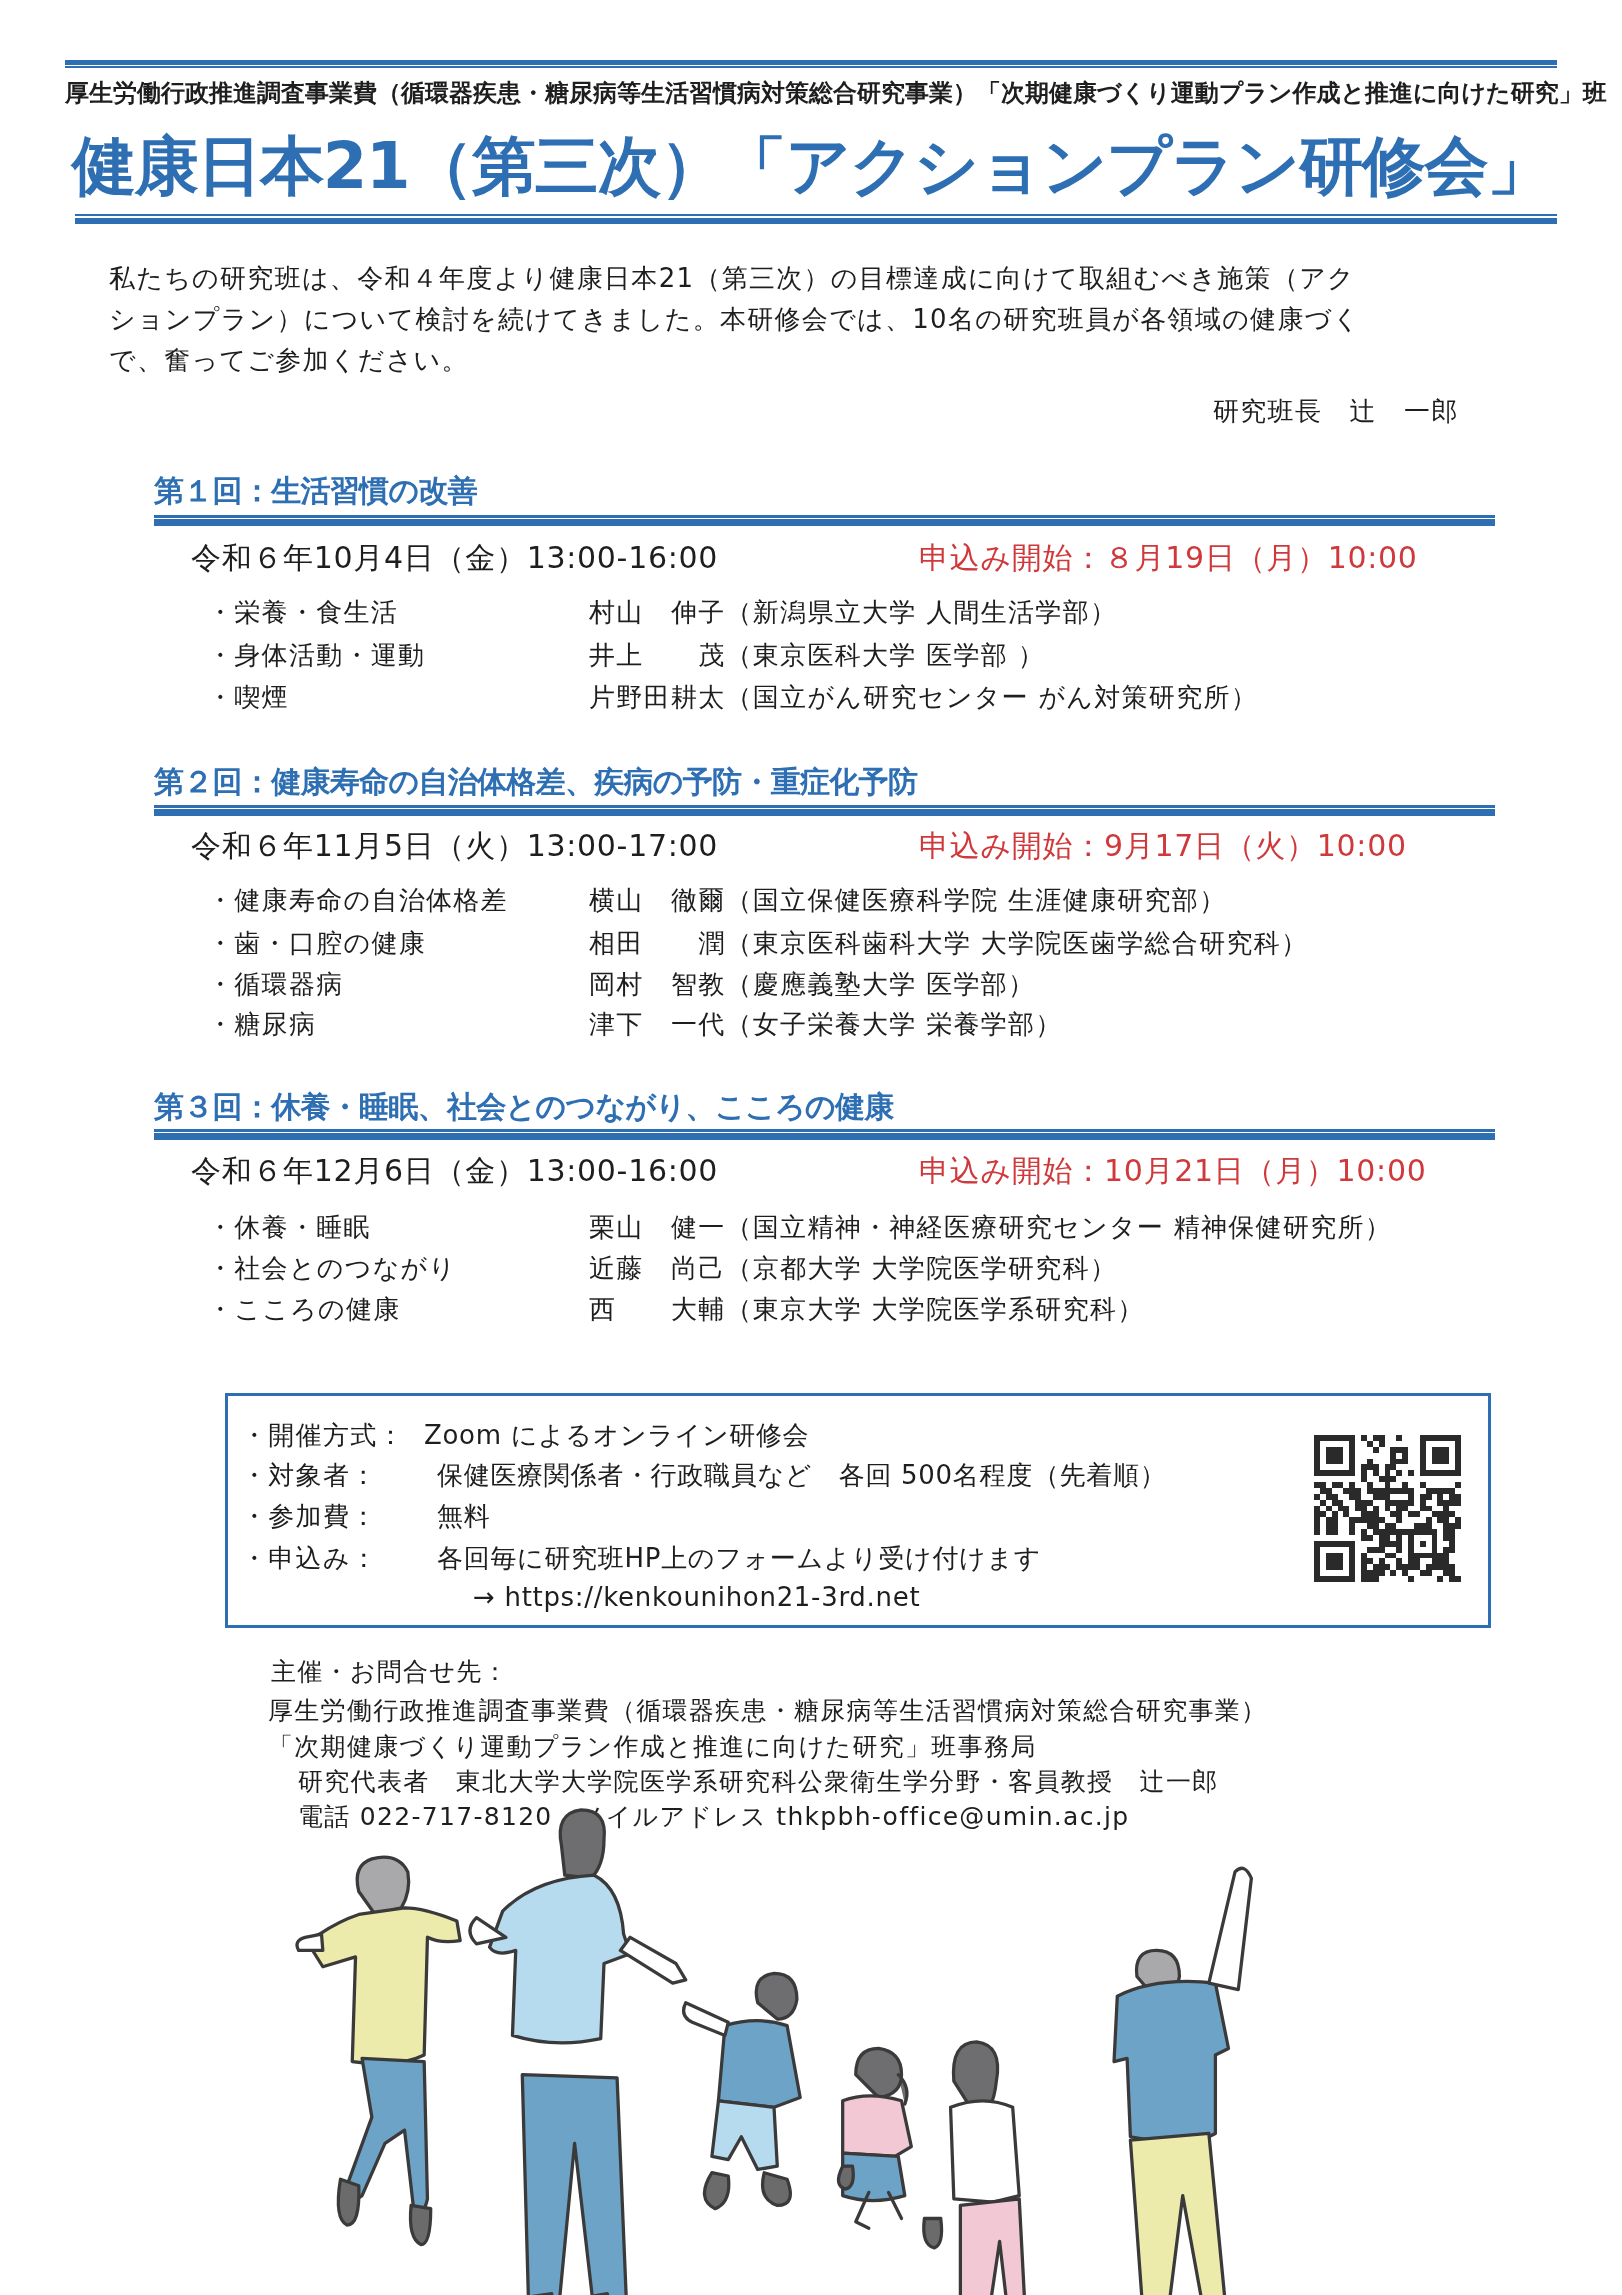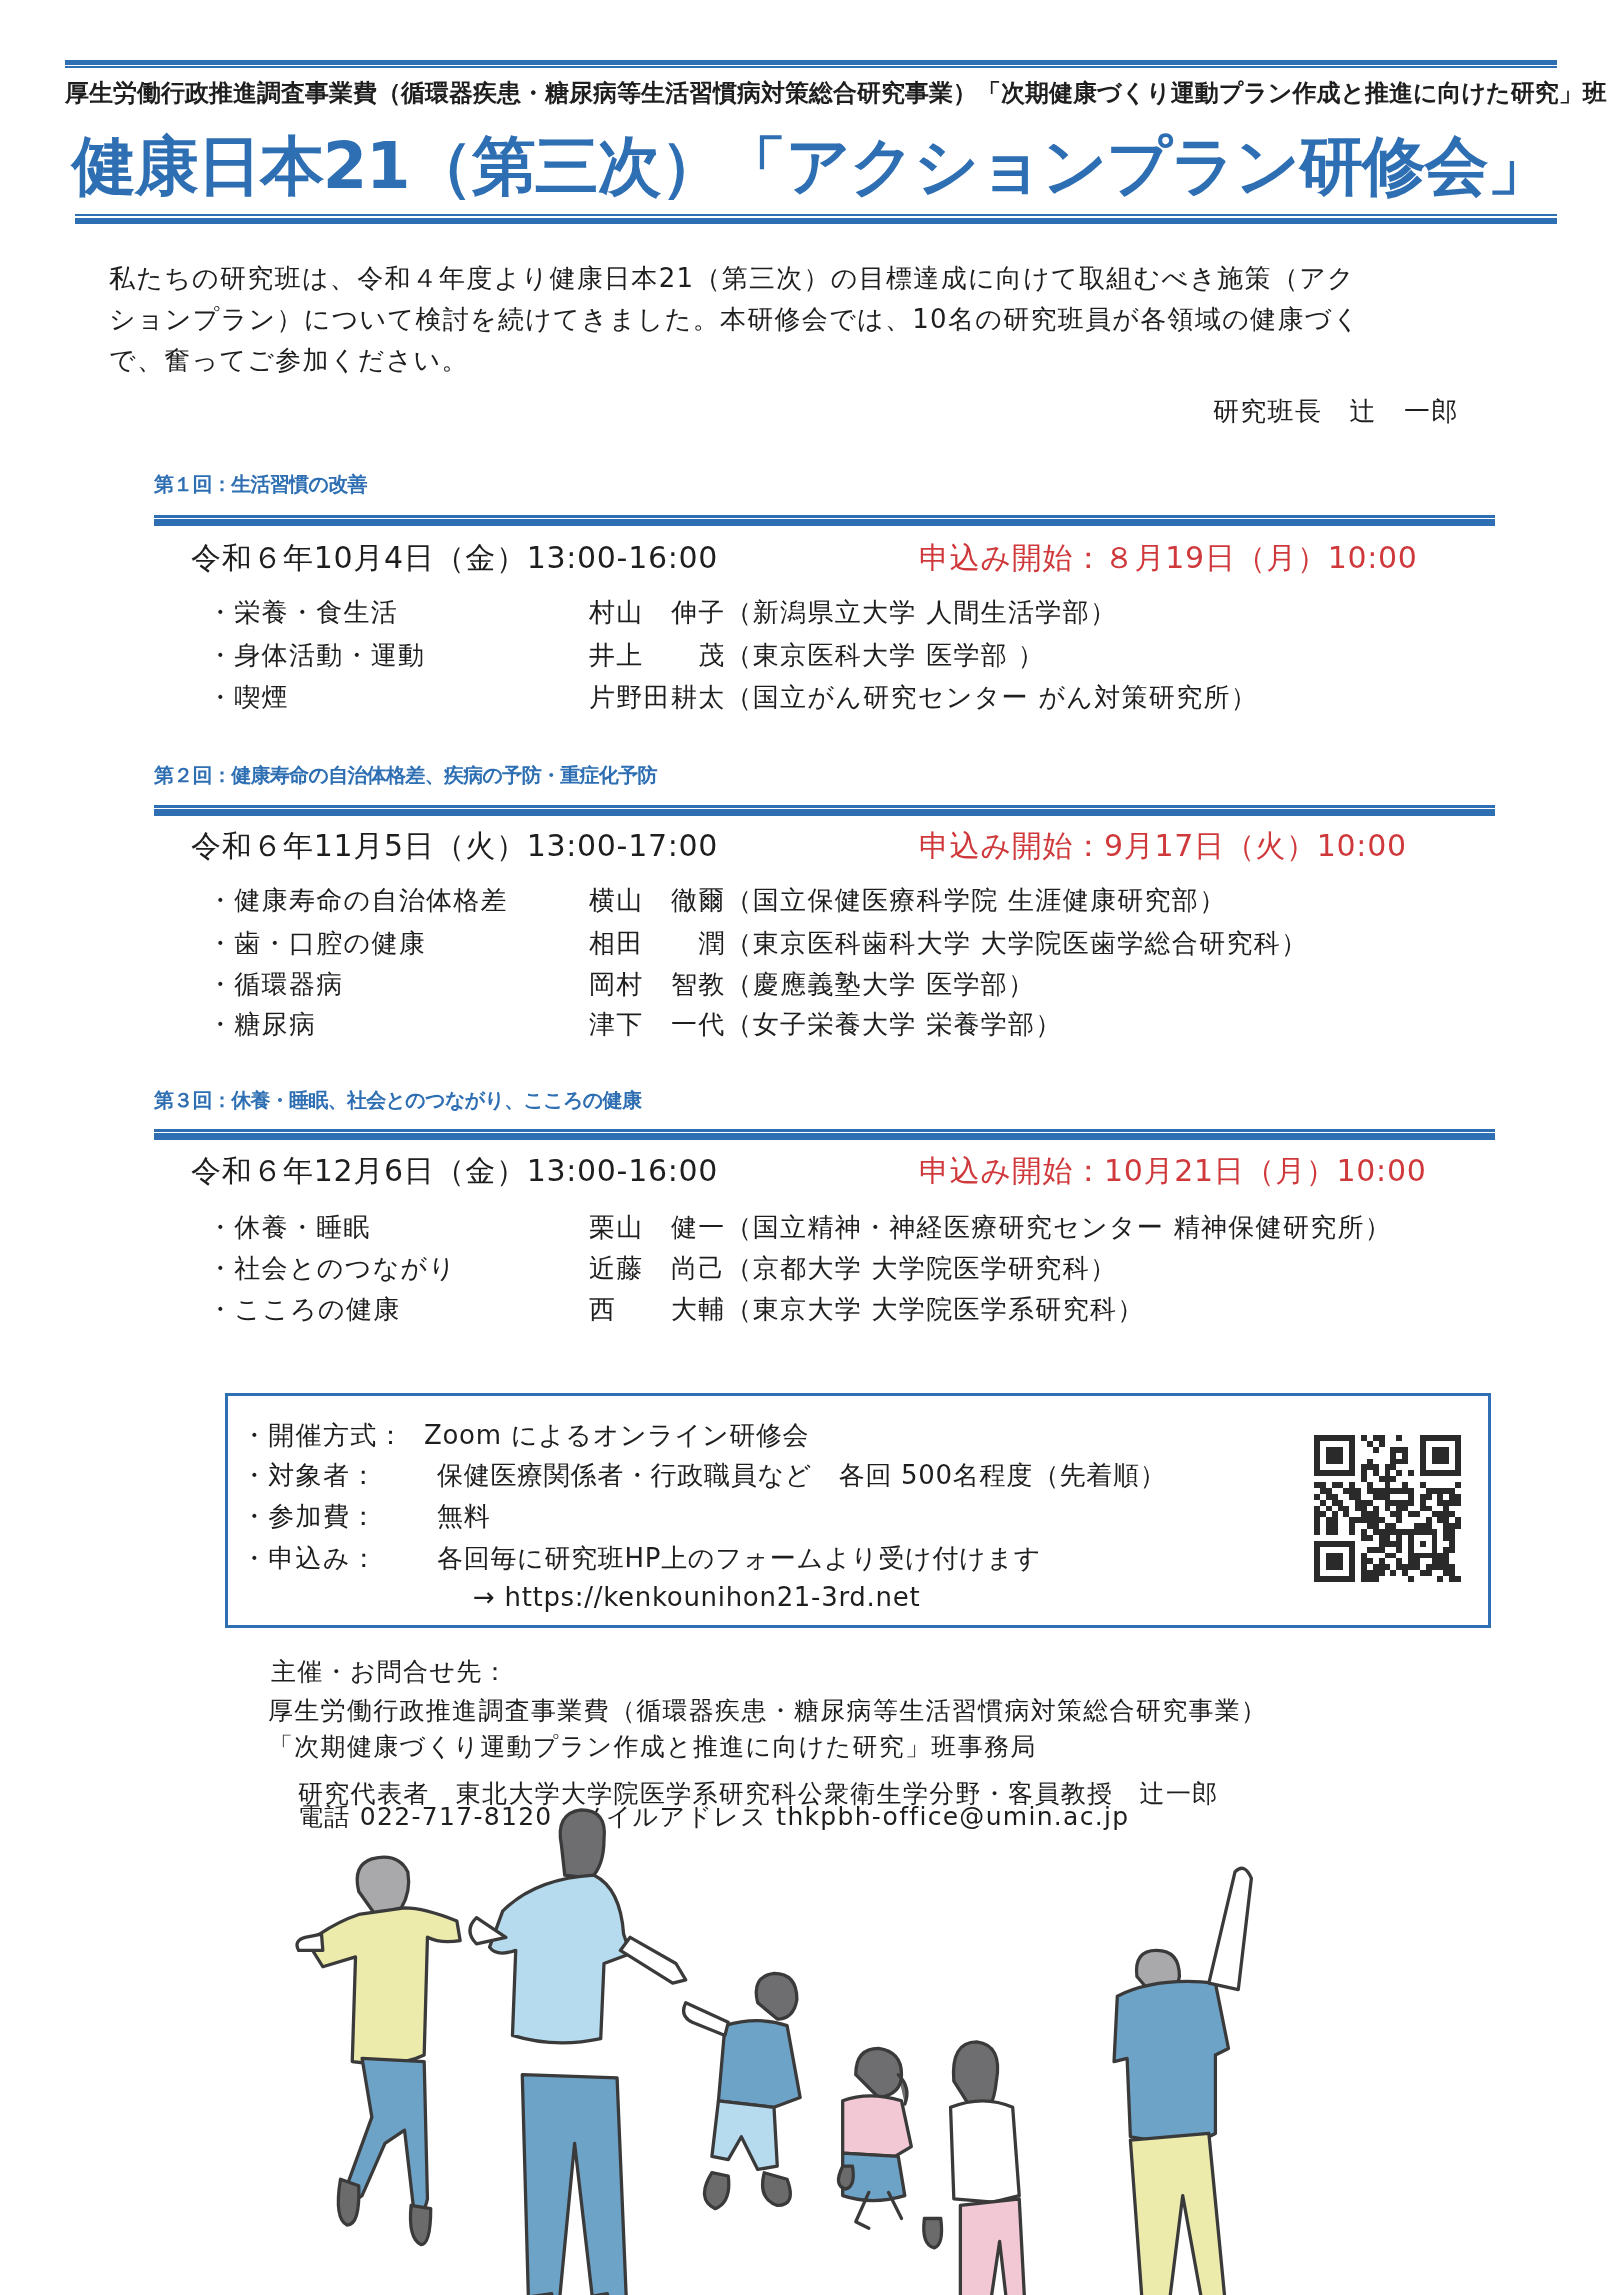--- a/index.html
+++ b/index.html
@@ -8,21 +8,21 @@
   .abs { position: absolute; }
   .bar { position: absolute; background: #2e6fb3; }
   .sponsor { left: 65px; width: 1492px; top: 77px; text-align: center;
              font-size: 24px; font-weight: bold; letter-spacing: 0px; color: #1e1e1e; white-space: nowrap; }
   .title { left: 65px; width: 1492px; top: 123px; text-align: center;
            font-size: 64px; font-weight: bold; color: #2e6fb3; white-space: nowrap; letter-spacing: -1.3px; }
   .intro { left: 109px; width: 1387px; top: 258px; font-size: 26px; line-height: 41px;
            letter-spacing: 1.3px; }
   .intro p { margin: 0; white-space: nowrap; }
   .signature { left: 1213px; top: 394px; font-size: 26px; letter-spacing: 1.3px; white-space: nowrap; word-spacing: 0; }
-  .sec-title { left: 154px; font-size: 20px; font-weight: bold; color: #2e6fb3; white-space: nowrap; letter-spacing: -0.7px; }
+  .sec-title { left: 154px; font-size: 30px; font-weight: bold; color: #2e6fb3; white-space: nowrap; letter-spacing: -0.7px; }
   .sec-line-thin { left: 154px; width: 1341px; height: 2.6px; }
   .sec-line-thick { left: 154px; width: 1341px; height: 6.5px; }
   .date { left: 191px; font-size: 30px; white-space: nowrap; letter-spacing: 0.7px; }
   .apply { font-size: 30px; color: #d0393c; white-space: nowrap; letter-spacing: 0.7px; }
   .topic { left: 207px; font-size: 26px; white-space: nowrap; letter-spacing: 1.3px; }
   .speaker { left: 589px; font-size: 26px; white-space: nowrap; letter-spacing: 1.3px; }
   .infobox { left: 225px; top: 1393px; width: 1260px; height: 229px;
              border: 3.3px solid #2e6fb3; box-sizing: content-box; }
   .info-label { position: absolute; left: 13px; font-size: 26px; white-space: nowrap; letter-spacing: 1.3px; }
   .info-value { position: absolute; left: 209px; font-size: 26px; white-space: nowrap; letter-spacing: 0.7px; }
@@ -239,21 +239,21 @@
         <rect x="21" y="24" width="1" height="1"></rect>
         <rect x="23" y="24" width="2" height="1"></rect>
     </g>
   </svg>
 </div>
 
 <section>
   <div class="abs contact" style="top:1655px;">主催・お問合せ先：</div>
   <div class="abs contact" style="top:1694px;left:268px;">厚生労働行政推進調査事業費（循環器疾患・糖尿病等生活習慣病対策総合研究事業）</div>
   <div class="abs contact" style="top:1730px;left:268px;">「次期健康づくり運動プラン作成と推進に向けた研究」班事務局</div>
-  <div class="abs contact" style="top:1765px;left:298px;margin-top:12px;">研究代表者　東北大学大学院医学系研究科公衆衛生学分野・客員教授　辻一郎</div>
+  <div class="abs contact" style="top:1765px;left:298px;">研究代表者　東北大学大学院医学系研究科公衆衛生学分野・客員教授　辻一郎</div>
   <div class="abs contact" style="top:1800px;left:298px;">電話 022-717-8120，メイルアドレス thkpbh-office@umin.ac.jp</div>
 </section>
 
 <svg class="abs illus" viewBox="0 0 1617 757">
   <g stroke="#3a3a3a" stroke-width="5" stroke-linejoin="round" stroke-linecap="round">
 
     <g>
       <path d="M120 140 q-10 -40 20 -50 q40 -10 55 20 q5 30 -10 55 l-40 10 z" fill="#a9a9ab"></path>
       <path d="M40 215 l20 -10 q30 -20 60 -30 l70 -10 q30 0 80 20 l5 30 q-30 5 -50 -5 l-5 180 q-40 20 -110 10 l5 -160 l-50 15 z" fill="#ecebac"></path>
       <path d="M28 230 q-8 -15 10 -20 l25 -5 l2 25 z" fill="#fff"></path>

